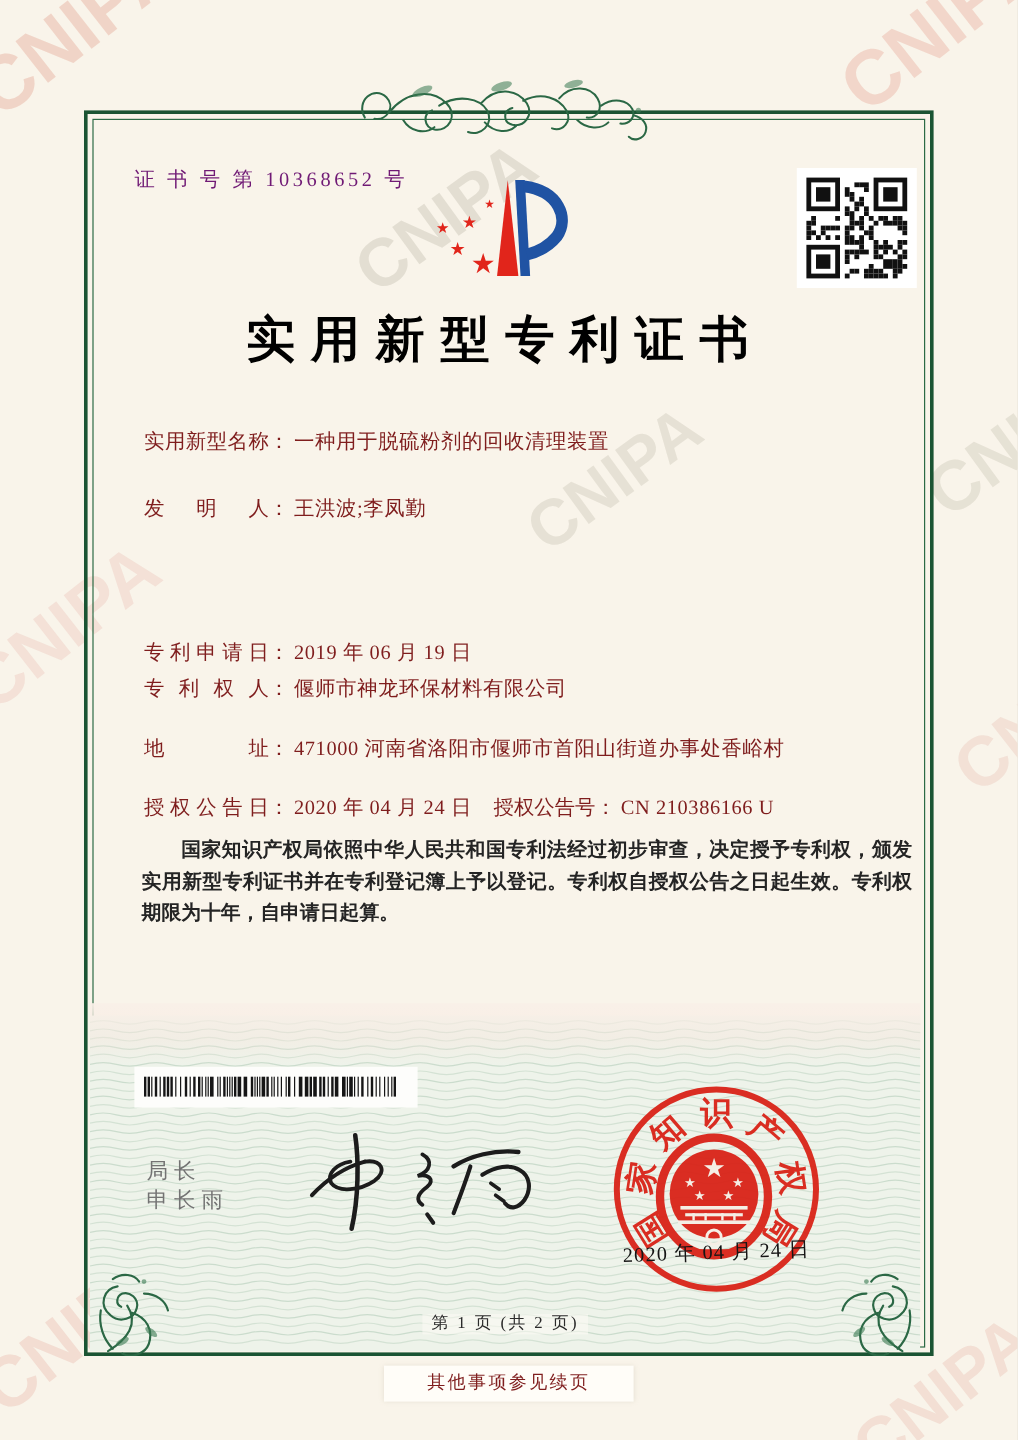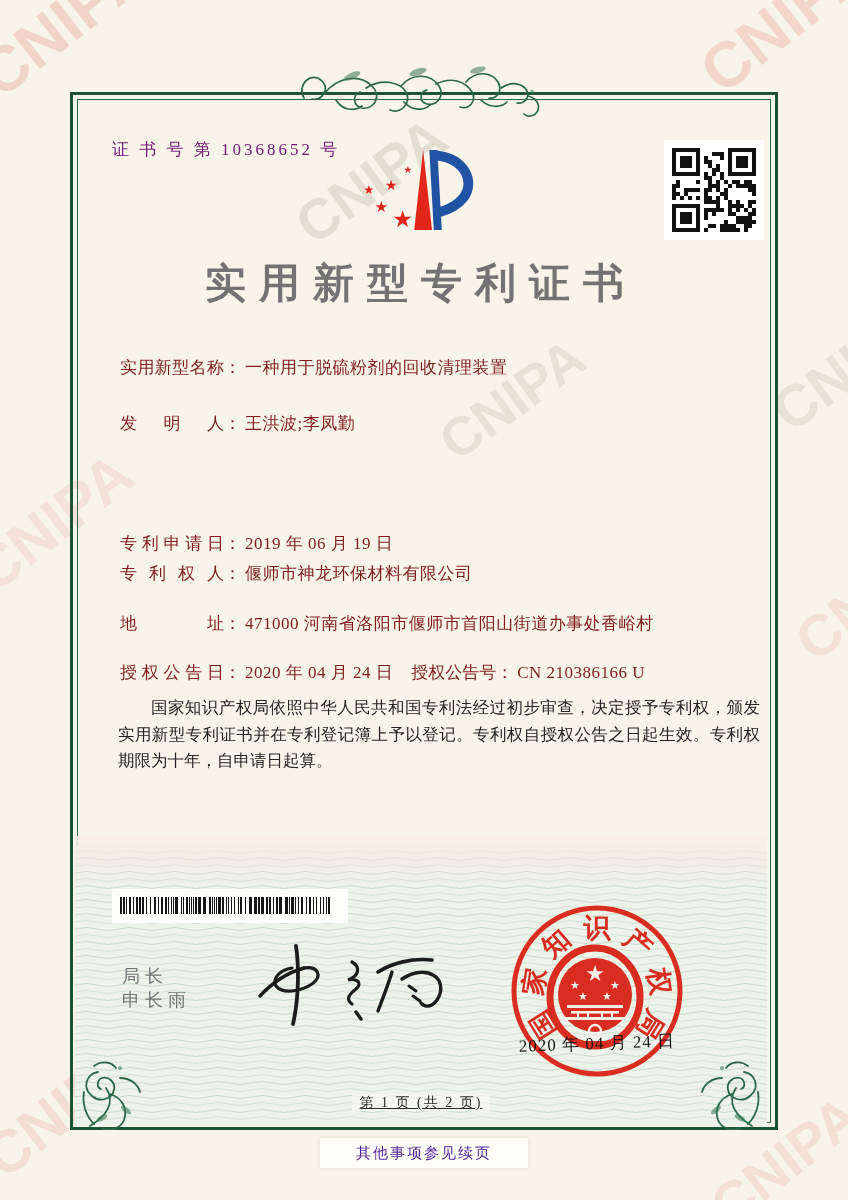--- a/index.html
+++ b/index.html
@@ -10,40 +10,40 @@
   .border-outer{position:absolute;left:70px;top:92px;width:702px;height:1032px;
       border:3px solid #1b5433;z-index:2;pointer-events:none;}
   .border-inner{position:absolute;left:4px;top:4px;right:4px;bottom:4px;border:1px solid #2c6a45;}
   .waves{position:absolute;left:75px;top:846px;width:692px;height:280px;z-index:3;overflow:hidden;}
   .band-haze{position:absolute;left:75px;top:836px;width:692px;height:52px;z-index:4;
       background:linear-gradient(180deg, rgba(249,240,232,0.95), rgba(247,231,222,0.45) 55%, rgba(247,231,222,0));}
   .cert-no{position:absolute;left:112px;top:138px;font-size:17px;letter-spacing:3px;color:#701a75;z-index:6;}
   .logo{position:absolute;left:352px;top:140px;width:160px;height:100px;z-index:6;}
   .qr{position:absolute;left:664px;top:140px;width:100px;height:100px;background:#fff;z-index:6;}
   .title{position:absolute;left:70px;top:256px;width:702px;text-align:center;font-size:41px;
-      font-weight:bold;letter-spacing:13px;color:#737373;z-index:6;}
+      font-weight:bold;letter-spacing:13px;color:#000000;z-index:6;}
   .field-row{position:absolute;left:120px;width:648px;font-size:17px;color:#7f1d1d;z-index:6;white-space:nowrap;}
   .flabel{display:inline-block;width:104px;text-align:justify;text-align-last:justify;vertical-align:bottom;}
   .fcolon{display:inline-block;margin-right:4px;}
   .fvalue{letter-spacing:0.5px;}
   .flabel2{margin-left:18px;}
   .body-text{position:absolute;left:118px;top:695px;width:642px;z-index:6;}
-  .body-text p{margin:0;text-indent:2em;font-size:16.5px;line-height:26.5px;text-align:justify;color:#242424;}
+  .body-text p{margin:0;text-indent:2em;font-size:16.5px;line-height:26.5px;text-align:justify;color:#242424;font-weight:bold;}
   .barcode-patch{position:absolute;left:112px;top:889px;width:236px;height:34px;background:#fdfdfb;z-index:4;}
   .barcode{position:absolute;left:120px;top:897px;width:216px;height:17px;z-index:5;}
   .director{position:absolute;left:122px;z-index:6;font-size:18px;letter-spacing:5px;color:#737373;}
   .sig{position:absolute;left:252px;top:926px;width:200px;height:112px;z-index:6;}
   .seal{position:absolute;left:505px;top:899px;width:184px;height:184px;z-index:5;opacity:0.95;}
   .seal-date{position:absolute;left:497px;top:1032px;width:200px;text-align:center;font-size:17px;
       letter-spacing:1px;color:#151515;z-index:6;transform:rotate(-2deg);}
   .page-info{position:absolute;left:70px;top:1094px;width:702px;text-align:center;font-size:14px;
-      letter-spacing:2px;color:#2b2b2b;z-index:6;text-decoration:underline;}
+      letter-spacing:2px;color:#2b2b2b;z-index:6;}
   .page-info span{background:rgba(252,250,244,0.6);padding:1px 8px;}
   .note-box{position:absolute;left:320px;top:1138px;width:208px;height:30px;background:#fffdf8;
-      z-index:6;text-align:center;font-size:15px;letter-spacing:2px;color:#4c1d95;line-height:30px;
+      z-index:6;text-align:center;font-size:15px;letter-spacing:2px;color:#7f1d1d;line-height:30px;
       box-shadow:0 0 4px rgba(190,180,160,0.35);}
   .ornament{position:absolute;z-index:3;}
 </style>
 </head>
 <body>
 
 <div class="page">
 
   <div class="wm" style="left:-34px;top:-14px;font-size:64px;color:rgba(233,186,170,0.55);transform:rotate(-38deg);">CNIPA</div>
   <div class="wm" style="left:688px;top:-18px;font-size:64px;color:rgba(236,190,175,0.55);transform:rotate(-38deg);">CNIPA</div>

